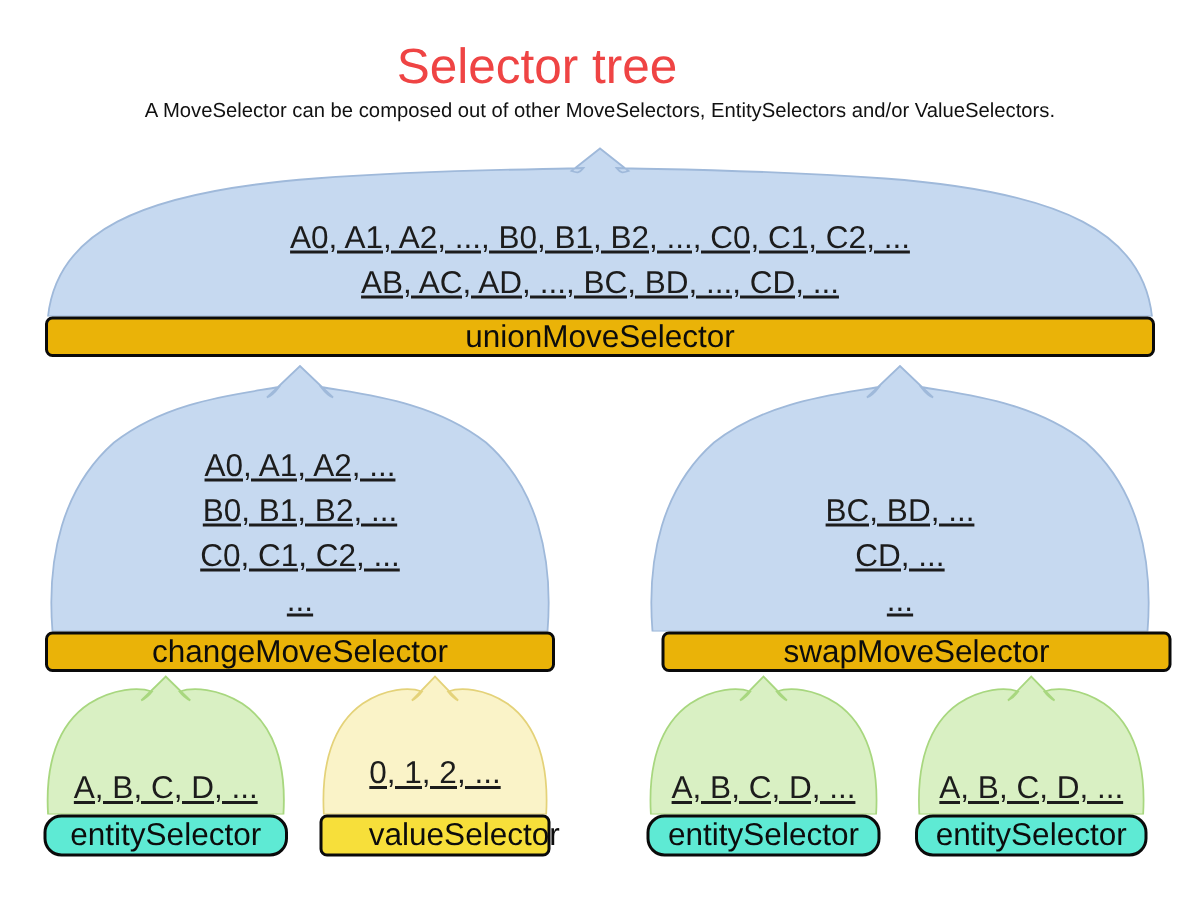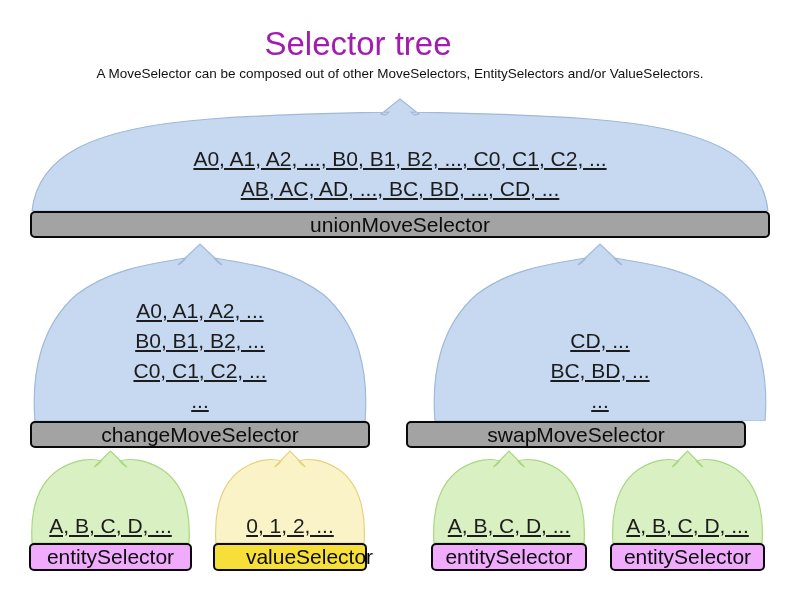--- a/index.html
+++ b/index.html
@@ -2,40 +2,40 @@
 <html><head>
 <meta charset="utf-8">
 <style>
   html,body{margin:0;padding:0;background:#ffffff;}
   .canvas{
     position:relative;width:800px;height:600px;background:#ffffff;overflow:hidden;
     font-family:"Liberation Sans", sans-serif;color:#1c1c1c;
   }
   .title{
     position:absolute;left:0;top:26px;width:716px;text-align:center;
-    font-size:33px;line-height:36px;color:#a21caf;
+    font-size:33px;line-height:36px;color:#ef4444;
   }
   .subtitle{
     position:absolute;left:0;top:66px;width:800px;text-align:center;
     font-size:13.5px;line-height:16px;color:#111;
   }
   .dome{position:absolute;}
   .dome svg{position:absolute;left:0;top:0;width:100%;height:100%;display:block;}
   .dome-text{
     position:absolute;left:0;right:0;text-align:center;color:#1c1c1c;
   }
   .dline{font-size:21px;line-height:30px;white-space:nowrap;text-decoration:underline;}
   .dline.small{font-size:21px;line-height:28px;}
   .bar{
     position:absolute;box-sizing:border-box;border:2px solid #0a0a0a;border-radius:5px;
     display:flex;align-items:center;justify-content:center;
     font-size:21px;white-space:nowrap;color:#0c0c0c;
   }
-  .bar.blue{background:#a3a3a3;}
-  .bar.green{background:#f0abfc;}
+  .bar.blue{background:#eab308;}
+  .bar.green{background:#5eead4;border-radius:12px;}
   .bar.yellow{background:#f7df3a;padding-left:39px;}
   .fill-blue{fill:#c6d9f0;stroke:#9fb9da;stroke-width:1.2;}
   .fill-green{fill:#d9f0c3;stroke:#a8d77f;stroke-width:1.2;}
   .fill-yellow{fill:#faf3c8;stroke:#e4d279;stroke-width:1.2;}
   .defs{position:absolute;width:0;height:0;overflow:hidden;}
 </style>
 </head>
 <body>
 
 <div class="canvas">
@@ -73,42 +73,42 @@
       <div class="dline">...</div>
     </div>
   </div>
   <div class="bar blue" style="left:30px;top:421px;width:340px;height:27px;">changeMoveSelector</div>
 
   <div class="dome" style="left:430px;top:243px;width:340px;height:178px;">
     <svg viewBox="0 0 340 178" preserveAspectRatio="none">
       <use href="#mid-shape" class="fill-blue"></use>
     </svg>
     <div class="dome-text" style="bottom:5px;">
+      <div class="dline">BC, BD, ...</div>
       <div class="dline">CD, ...</div>
-      <div class="dline">BC, BD, ...</div>
       <div class="dline">...</div>
     </div>
   </div>
-  <div class="bar blue" style="left:406px;top:421px;width:340px;height:27px;">swapMoveSelector</div>
+  <div class="bar blue" style="left:441px;top:421px;width:340px;height:27px;">swapMoveSelector</div>
 
   <div class="dome" style="left:29px;top:450px;width:163px;height:93px;">
     <svg viewBox="0 0 160 93" preserveAspectRatio="none">
       <use href="#small-shape" class="fill-green"></use>
     </svg>
     <div class="dome-text" style="bottom:3px;">
       <div class="dline small">A, B, C, D, ...</div>
     </div>
   </div>
   <div class="bar green" style="left:29px;top:543px;width:163px;height:28px;">entitySelector</div>
 
   <div class="dome" style="left:213px;top:450px;width:154px;height:93px;">
     <svg viewBox="0 0 160 93" preserveAspectRatio="none">
       <use href="#small-shape" class="fill-yellow"></use>
     </svg>
-    <div class="dome-text" style="bottom:3px;">
+    <div class="dome-text" style="bottom:13px;">
       <div class="dline small">0, 1, 2, ...</div>
     </div>
   </div>
   <div class="bar yellow" style="left:213px;top:543px;width:154px;height:28px;">valueSelector</div>
 
   <div class="dome" style="left:431px;top:450px;width:156px;height:93px;">
     <svg viewBox="0 0 160 93" preserveAspectRatio="none">
       <use href="#small-shape" class="fill-green"></use>
     </svg>
     <div class="dome-text" style="bottom:3px;">

